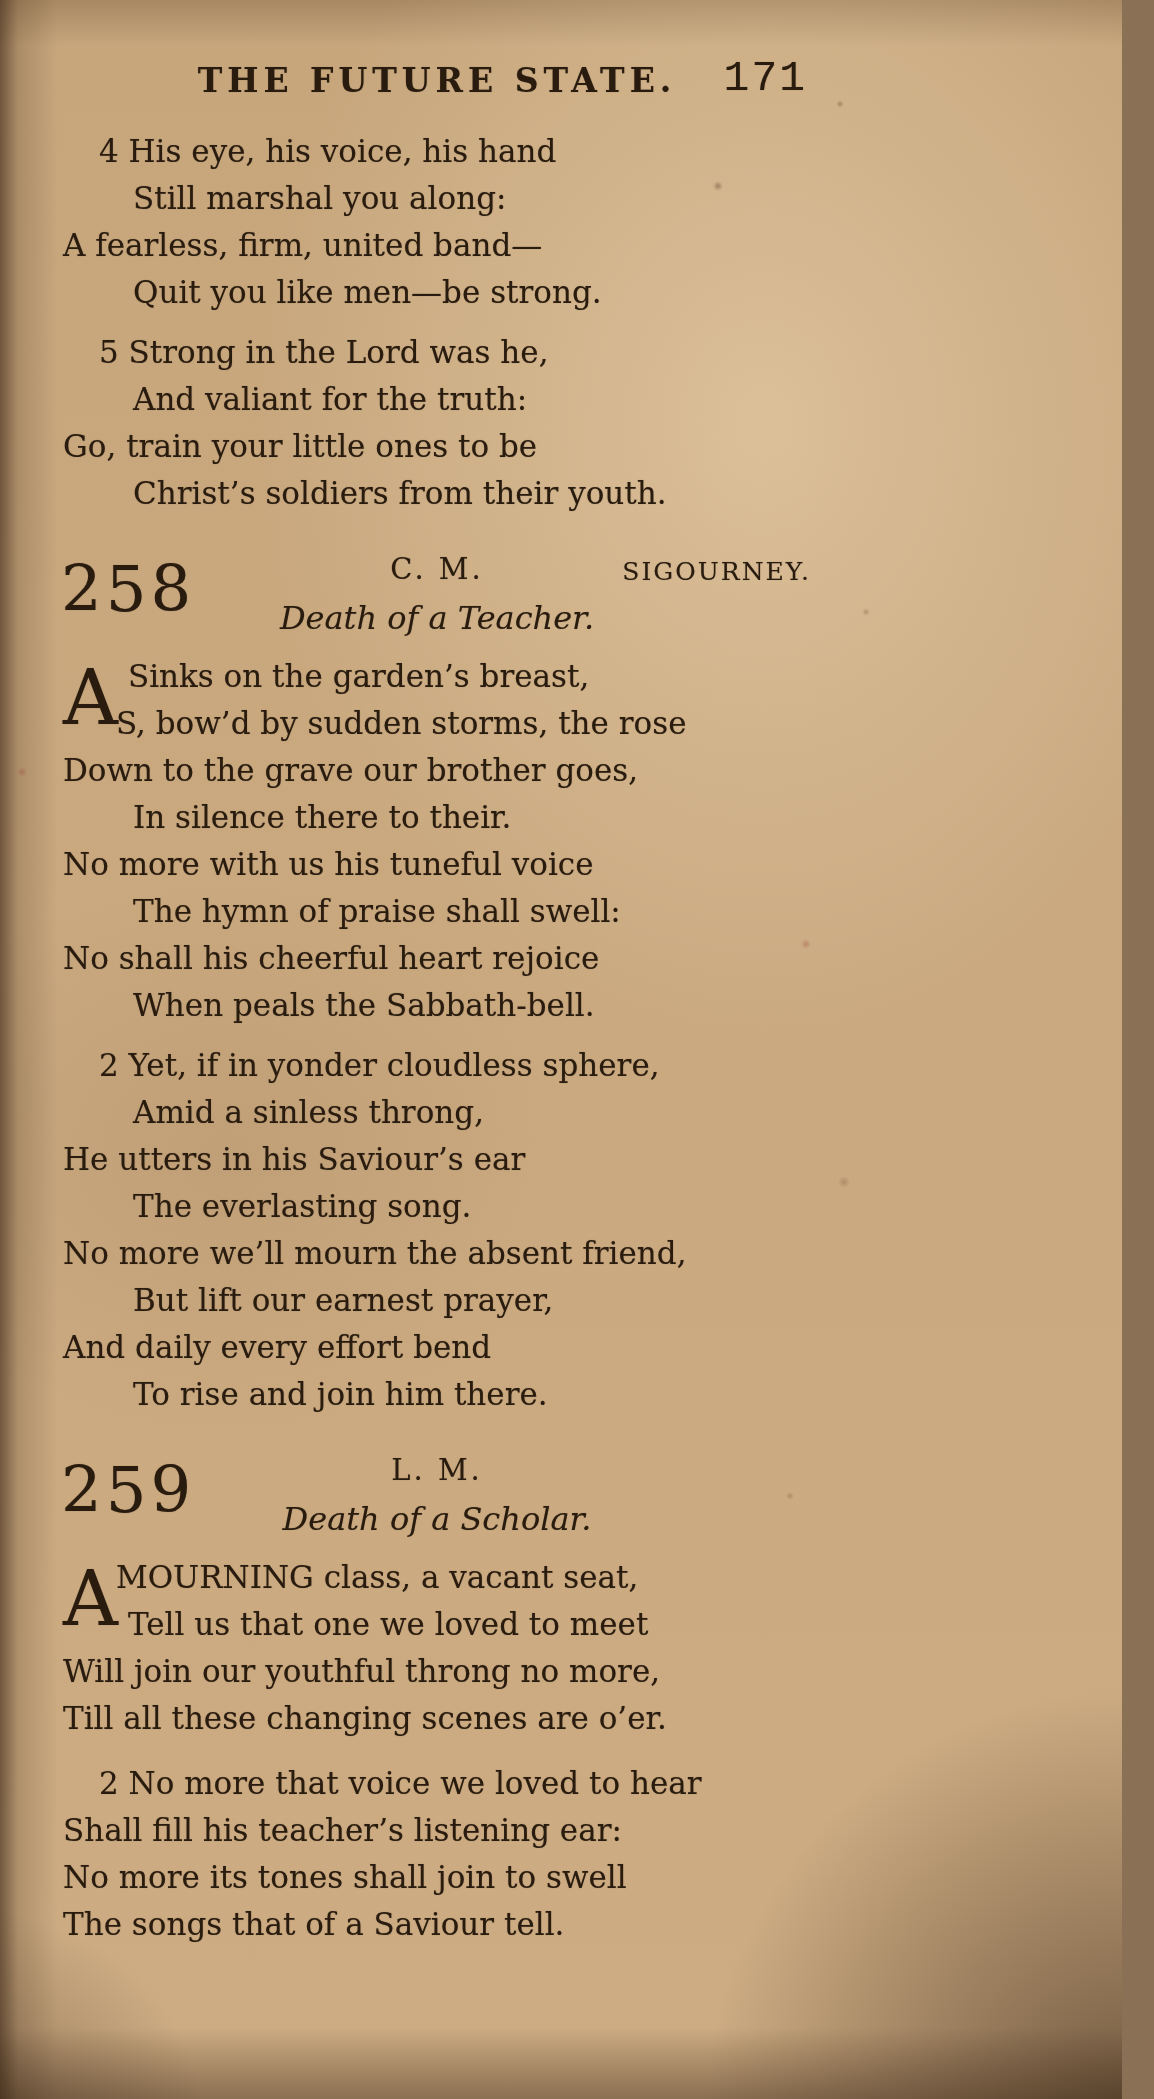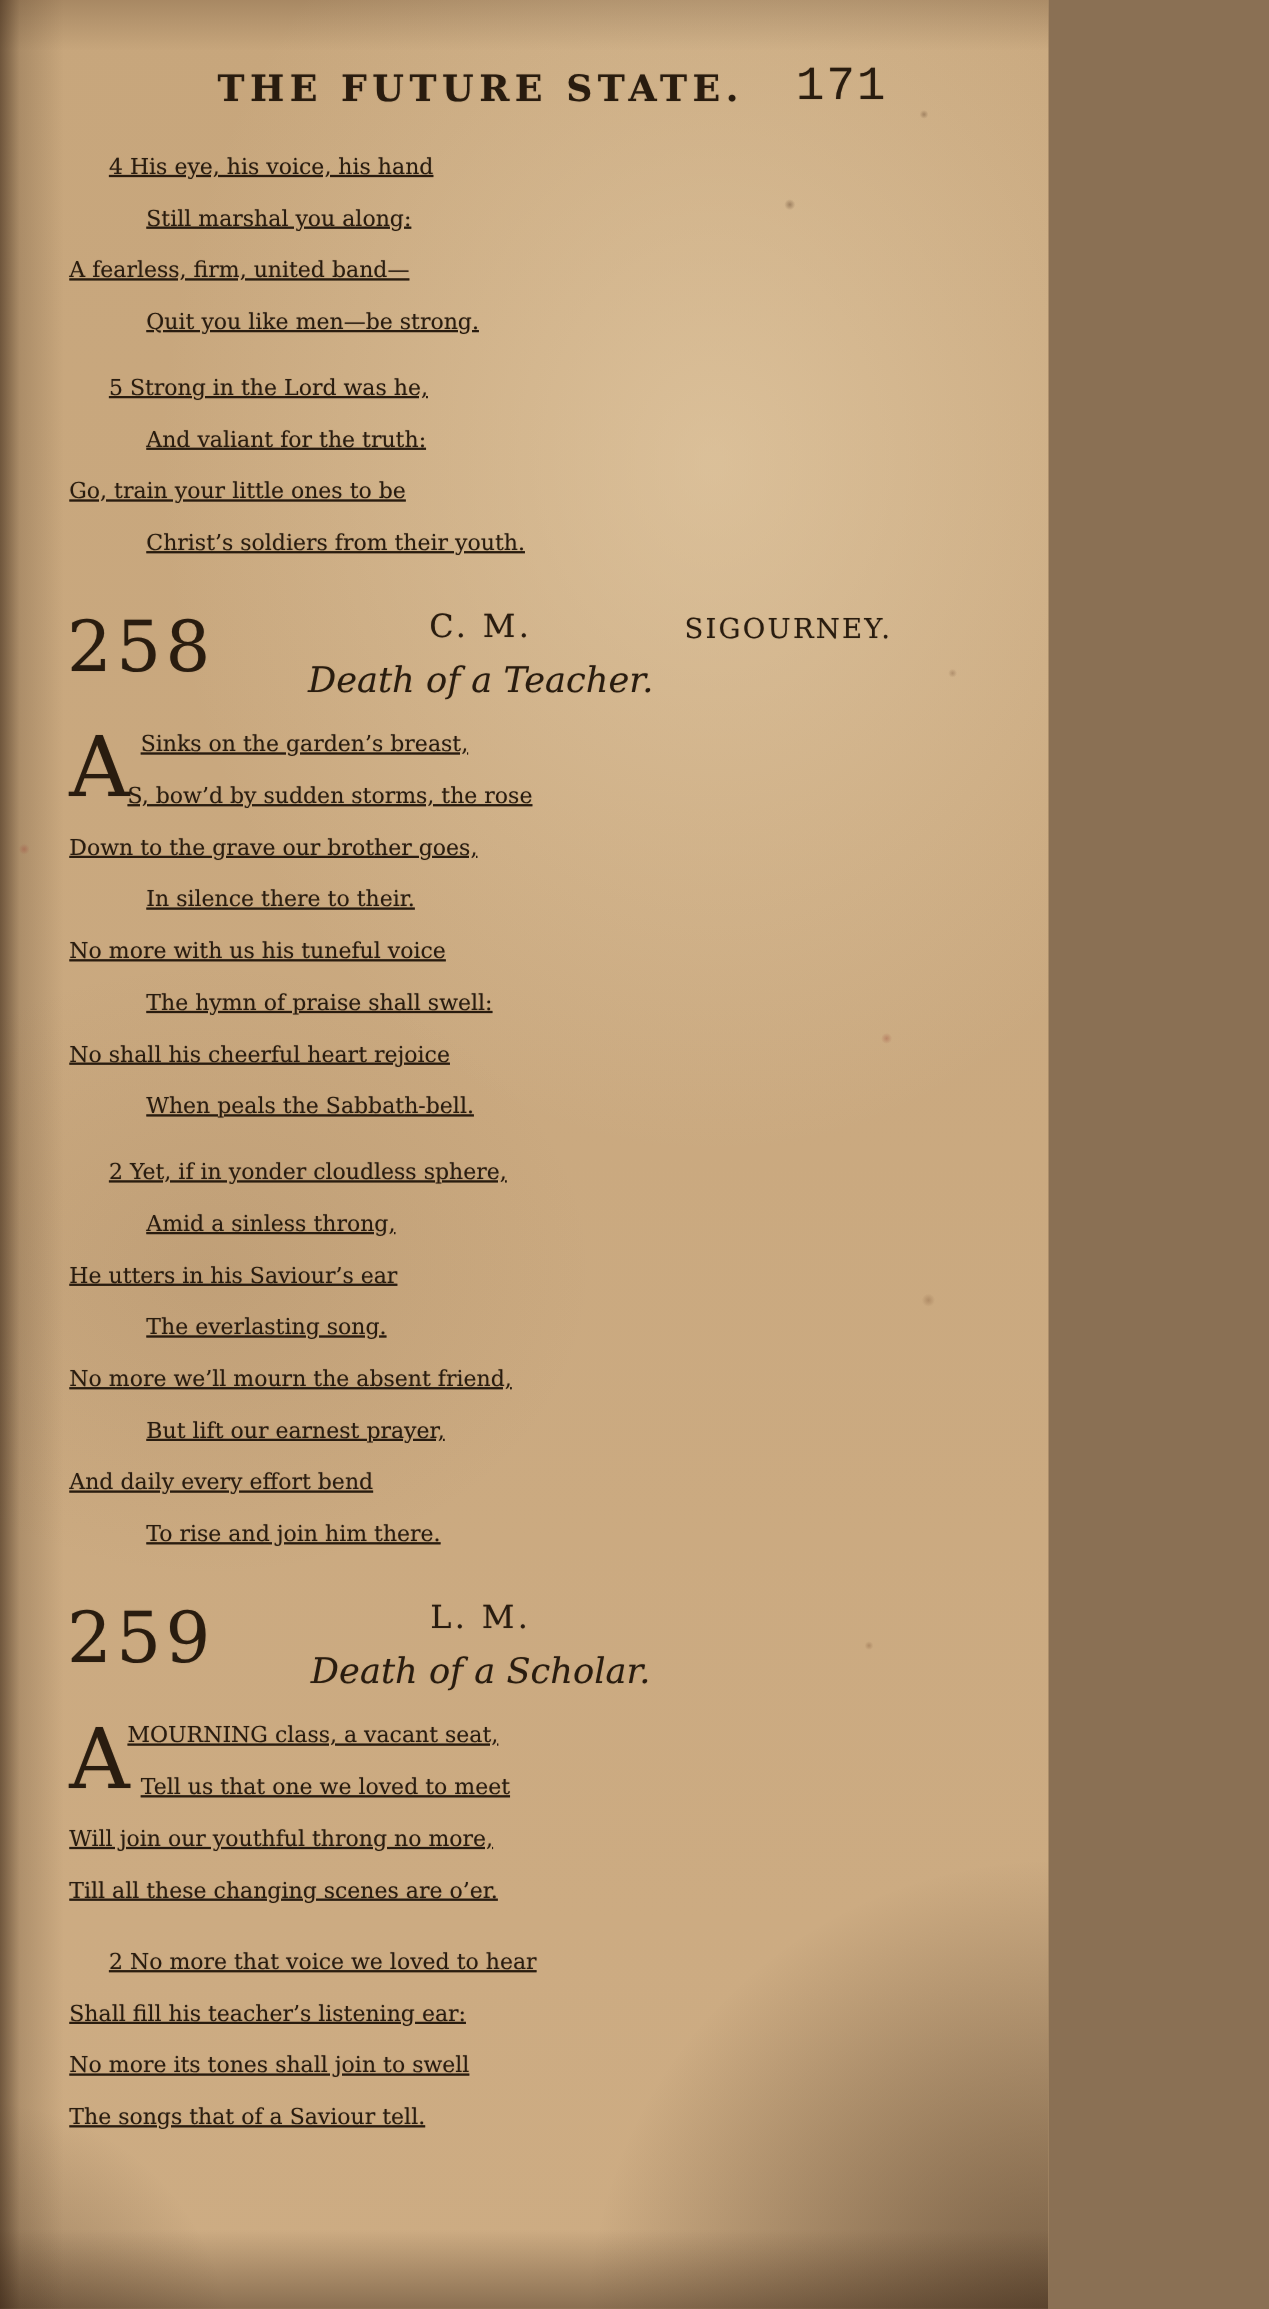--- a/index.html
+++ b/index.html
@@ -1,18 +1,18 @@
 <!DOCTYPE html>
 <html><head>
 <meta charset="utf-8">
 <style>
   html,body { margin:0; padding:0; background:#8a7054; }
   .page {
     position: relative;
-    width: 953px;
+    width: 1122px;
     height: 2099px;
     overflow: hidden;
     font-family: "DejaVu Serif", "Liberation Serif", serif;
     color: #291c0f;
     background-color: #c9a87e;
     background-image:
       
       radial-gradient(circle 4px at 718px 186px, rgba(80,50,30,.40), transparent 5px),
       radial-gradient(circle 3px at 840px 104px, rgba(80,50,30,.35), transparent 4px),
       radial-gradient(circle 4px at 806px 944px, rgba(150,62,50,.35), transparent 5px),
@@ -45,23 +45,22 @@
     text-shadow:0 0 1px rgba(41,28,15,.45);
   }
   .running-page {
     position:absolute; right:4px; top:-2px;
     font-size:43px; line-height:62px; letter-spacing:2px;
     text-shadow:0 0 1px rgba(41,28,15,.45);
     font-family:Liberation Mono, monospace;
   }
 
   .line {
-    font-size:20px; line-height:47px; white-space:nowrap;
+    font-size:31px; line-height:47px; white-space:nowrap;
     text-shadow:0 0 1px rgba(41,28,15,.38);
-    text-decoration:underline;
   }
   .i1 { margin-left:36px; }
   .i2 { margin-left:70px; }
   .verse { margin-bottom:13px; }
   .verse::after { content:""; display:block; clear:both; }
   .mt { margin-top:18px; }
 
   .hymn-head { position:relative; margin:8px 0 6px 0; height:102px; }
   .hymn-number {
     position:absolute; left:-2px; top:-10px;

